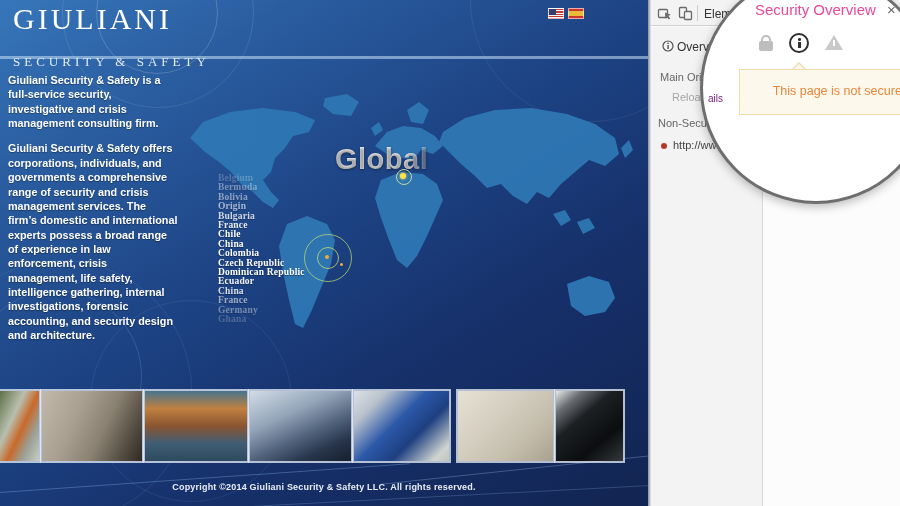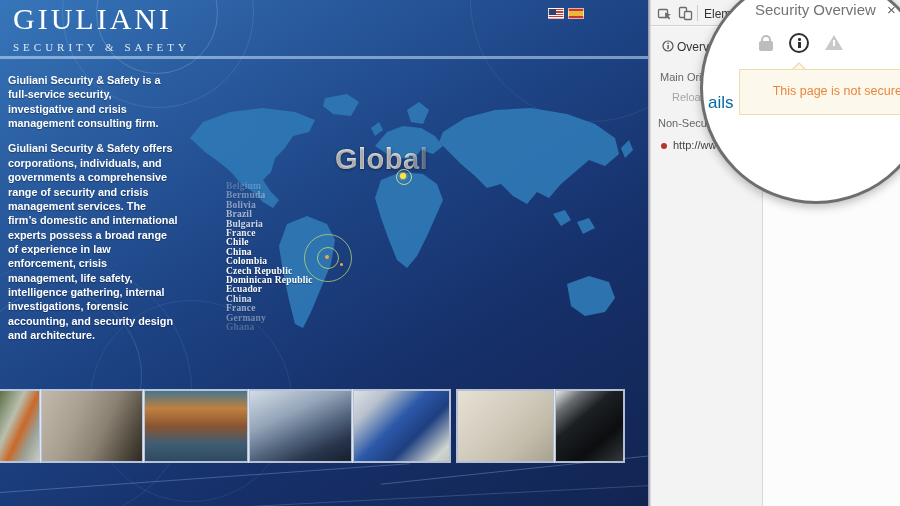--- a/index.html
+++ b/index.html
@@ -16,39 +16,39 @@
   .d4{width:170px;height:170px;border:1px solid rgba(130,180,230,.22);left:-30px;top:290px;}
   .d5{width:260px;height:260px;border:1px solid rgba(130,180,230,.14);left:-70px;top:260px;}
   .d6{width:200px;height:200px;border:1px solid rgba(130,180,230,.12);left:90px;top:300px;}
   .swoosh{position:absolute;height:1px;background:rgba(140,185,235,.35);pointer-events:none;}
   .s1{width:420px;left:-10px;top:478px;transform:rotate(-4deg);}
   .s2{width:520px;left:180px;top:496px;transform:rotate(-3deg);background:rgba(140,185,235,.25);}
   .s3{width:300px;left:380px;top:468px;transform:rotate(-6deg);background:rgba(170,205,245,.3);}
 
   .logo{position:absolute;left:13px;top:2px;color:#fff;}
   .logo-name{font-family:"Liberation Serif",serif;font-size:30px;letter-spacing:3px;line-height:34px;}
-  .logo-tag{font-family:"Liberation Serif",serif;font-size:11px;letter-spacing:4px;color:#e2eaf4;margin-top:5px;}
+  .logo-tag{font-family:"Liberation Serif",serif;font-size:13px;letter-spacing:4px;color:#e2eaf4;margin-top:18px;}
   .flags{position:absolute;left:548px;top:8px;display:flex;gap:4px;}
   .flag{width:16px;height:11px;border:1px solid rgba(255,255,255,.6);box-sizing:border-box;}
   .flag-us{background:linear-gradient(180deg,#fff 0,#fff 100%),repeating-linear-gradient(180deg,#c43c35 0 1px,#fff 1px 2px);
            background:repeating-linear-gradient(180deg,#c43c35 0 1.2px,#f5f5f5 1.2px 2.4px);position:relative;}
   .flag-us::before{content:"";position:absolute;left:0;top:0;width:7px;height:6px;background:#33406e;}
   .flag-es{background:linear-gradient(180deg,#c8362c 0 27%,#e8b93a 27% 73%,#c8362c 73% 100%);}
 
   .nav{position:absolute;left:186px;top:37px;width:394px;display:flex;justify-content:space-between;}
   .nav-item{font-size:10.5px;font-weight:bold;color:#e9eef6;letter-spacing:.3px;cursor:pointer;text-shadow:0 1px 1px rgba(0,0,0,.3);}
   .nav-item.active{color:#f0c944;}
   .nav-sep{position:absolute;left:0;top:56px;width:648px;height:3px;background:rgba(200,226,248,.55);}
 
   .intro{position:absolute;left:8px;top:73px;width:170px;color:#fff;font-size:10.8px;font-weight:bold;line-height:1.33;text-shadow:0 1px 1px rgba(0,0,0,.35);}
   .intro p{margin:0 0 11px 0;}
 
   .map-wrap{position:absolute;left:175px;top:88px;width:472px;height:292px;}
   .map-wrap svg{position:absolute;left:0;top:0;}
-  .countries{position:absolute;left:35px;top:78px;list-style:none;margin:16px;padding:0;
+  .countries{position:absolute;left:35px;top:78px;list-style:none;margin:8px;padding:0;
              font-family:"Liberation Serif",serif;font-weight:bold;font-size:9.5px;line-height:9.4px;color:#fff;letter-spacing:.2px;text-shadow:0 1px 1px rgba(0,0,0,.4);}
   .headline{position:absolute;left:160px;top:55px;font-size:29px;font-weight:bold;color:#fff;letter-spacing:.5px;text-shadow:0 1px 3px rgba(0,0,0,.4);
             background:linear-gradient(90deg,#ffffff 78%,rgba(255,255,255,.38));-webkit-background-clip:text;background-clip:text;-webkit-text-fill-color:transparent;}
   .marker-dot{position:absolute;border-radius:50%;}
   .m-eu-ring{left:221px;top:81px;width:14px;height:14px;border:1px solid rgba(230,240,150,.8);}
   .m-eu-dot{left:225px;top:85px;width:6px;height:6px;background:#ffe14a;box-shadow:0 0 3px #ffe14a;}
   .m-sa-ring1{left:129px;top:146px;width:46px;height:46px;border:1px solid rgba(190,225,110,.7);}
   .m-sa-ring2{left:142px;top:159px;width:20px;height:20px;border:1px solid rgba(190,225,110,.8);}
   .m-sa-dot{left:150px;top:167px;width:4px;height:4px;background:#f4a83c;}
   .m-sa-dot2{left:165px;top:175px;width:3px;height:3px;background:#f4a83c;}
@@ -91,30 +91,30 @@
   .dt-reload{position:absolute;left:21px;top:64px;font-size:11px;color:#a5a5a5;}
   .dt-nonsecure{position:absolute;left:7px;top:90px;font-size:11px;color:#666;}
   .dt-origin{position:absolute;left:8px;top:112px;height:14px;}
   .dt-origin .red-dot{position:absolute;left:2px;top:4px;width:6px;height:6px;border-radius:50%;background:#b5382c;}
   .dt-origin .origin-url{position:absolute;left:14px;top:0;font-size:11px;color:#444;}
 
   
   .loupe{position:absolute;left:49px;top:-28px;width:232px;height:232px;border-radius:50%;
          border:3px solid #6e6e6e;background:#fff;overflow:hidden;box-sizing:border-box;
          box-shadow:0 3px 10px rgba(0,0,0,.25);z-index:5;}
-  .lp-title{position:absolute;left:52px;top:26px;font-size:15px;color:#737373;}
+  .lp-title{position:absolute;left:52px;top:26px;font-size:15px;color:#ec4899;}
   .lp-close{position:absolute;left:184px;top:26px;font-size:15px;color:#666;cursor:pointer;}
   .lp-lock{position:absolute;left:56px;top:66px;width:14px;height:10px;background:#bdbdbd;border-radius:2px;}
   .lp-lock::before{content:"";position:absolute;left:2px;top:-6px;width:6px;height:7px;border:2px solid #bdbdbd;border-bottom:none;border-radius:5px 5px 0 0;}
   .lp-info{position:absolute;left:86px;top:58px;width:20px;height:20px;border:2px solid #2f2f2f;border-radius:50%;box-sizing:border-box;}
   .lp-info .i-dot{position:absolute;left:7px;top:3px;width:2.5px;height:2.5px;background:#2f2f2f;border-radius:50%;}
   .lp-info .i-stem{position:absolute;left:7px;top:7px;width:2.5px;height:6px;background:#2f2f2f;}
   .lp-warn{position:absolute;left:122px;top:60px;width:0;height:0;border-left:9px solid transparent;border-right:9px solid transparent;border-bottom:15px solid #c9c9c9;}
   .lp-warn::after{content:"";position:absolute;left:-1px;top:5px;width:2px;height:6px;background:#fff;}
-  .lp-ails{position:absolute;left:5px;top:118px;font-size:17px;color:#0369a1;}
+  .lp-ails{position:absolute;left:5px;top:118px;font-size:10px;color:#701a75;}
   .lp-callout{position:absolute;left:36px;top:94px;width:200px;height:46px;background:#fdf8ec;border:1px solid #f1dcad;box-sizing:border-box;}
   .lp-notch{position:absolute;left:88px;top:87px;width:0;height:0;border-left:8px solid transparent;border-right:8px solid transparent;border-bottom:8px solid #f1dcad;}
   .lp-notch::after{content:"";position:absolute;left:-7px;top:1.5px;width:0;height:0;border-left:7px solid transparent;border-right:7px solid transparent;border-bottom:7px solid #fdf8ec;}
   .lp-message{position:absolute;left:0;top:14px;width:100%;text-align:center;font-size:12.5px;color:#e8863c;}
 </style>
 </head>
 <body>
 
 <div class="stage">
 
@@ -160,21 +160,21 @@
           <path d="M378,126 L390,122 L396,132 L386,138 Z"></path>
           <path d="M402,134 L414,130 L420,140 L408,146 Z"></path>
           <path d="M446,60 L454,52 L458,62 L450,70 Z"></path>
           <path d="M392,196 L414,188 L434,194 L440,210 L430,224 L410,228 L396,218 Z"></path>
         </g>
       </svg>
       <ul class="countries">
           <li style="opacity: 0.22;">Belgium</li>
           <li style="opacity: 0.38;">Bermuda</li>
           <li style="opacity: 0.48;">Bolivia</li>
-          <li style="opacity: 0.6;">Brazil</li>
+          <li style="opacity: 0.6;">Origin</li>
           <li style="opacity: 0.78;">Bulgaria</li>
           <li style="opacity: 0.9;">France</li>
           <li style="opacity: 1;">Chile</li>
           <li style="opacity: 1;">China</li>
           <li style="opacity: 1;">Colombia</li>
           <li style="opacity: 1;">Czech Republic</li>
           <li style="opacity: 1;">Dominican Republic</li>
           <li style="opacity: 0.95;">Ecuador</li>
           <li style="opacity: 0.82;">China</li>
           <li style="opacity: 0.55;">France</li>
@@ -193,20 +193,21 @@
     <div class="photo-strip">
         <div class="photo-tile photo-hazmat-crew"></div>
         <div class="photo-tile photo-handshake"></div>
         <div class="photo-tile photo-shipping-port"></div>
         <div class="photo-tile photo-business-meeting"></div>
         <div class="photo-tile photo-inspector"></div>
         <div class="photo-tile photo-pedestrian"></div>
         <div class="photo-tile photo-black-car"></div>
       </div>
 
+    <div class="copyright">Copyright ©2014 Giuliani Security &amp; Safety LLC. All rights reserved.</div>
   </div>
 
   <div class="vdivider"></div>
 
   <div class="devtools">
     <div class="dt-toolbar">
       <svg class="dt-icon dt-inspect" viewBox="0 0 15 15">
         <rect x="1.5" y="3.5" width="9" height="8" rx="1" fill="none" stroke="#6a6a6a" stroke-width="1.3"></rect>
         <path d="M8,6.5 L14,8.8 L11.3,9.8 L13.2,12.4 L11.8,13.4 L9.9,10.8 L8.3,12.8 Z" fill="#6a6a6a"></path>
       </svg>

